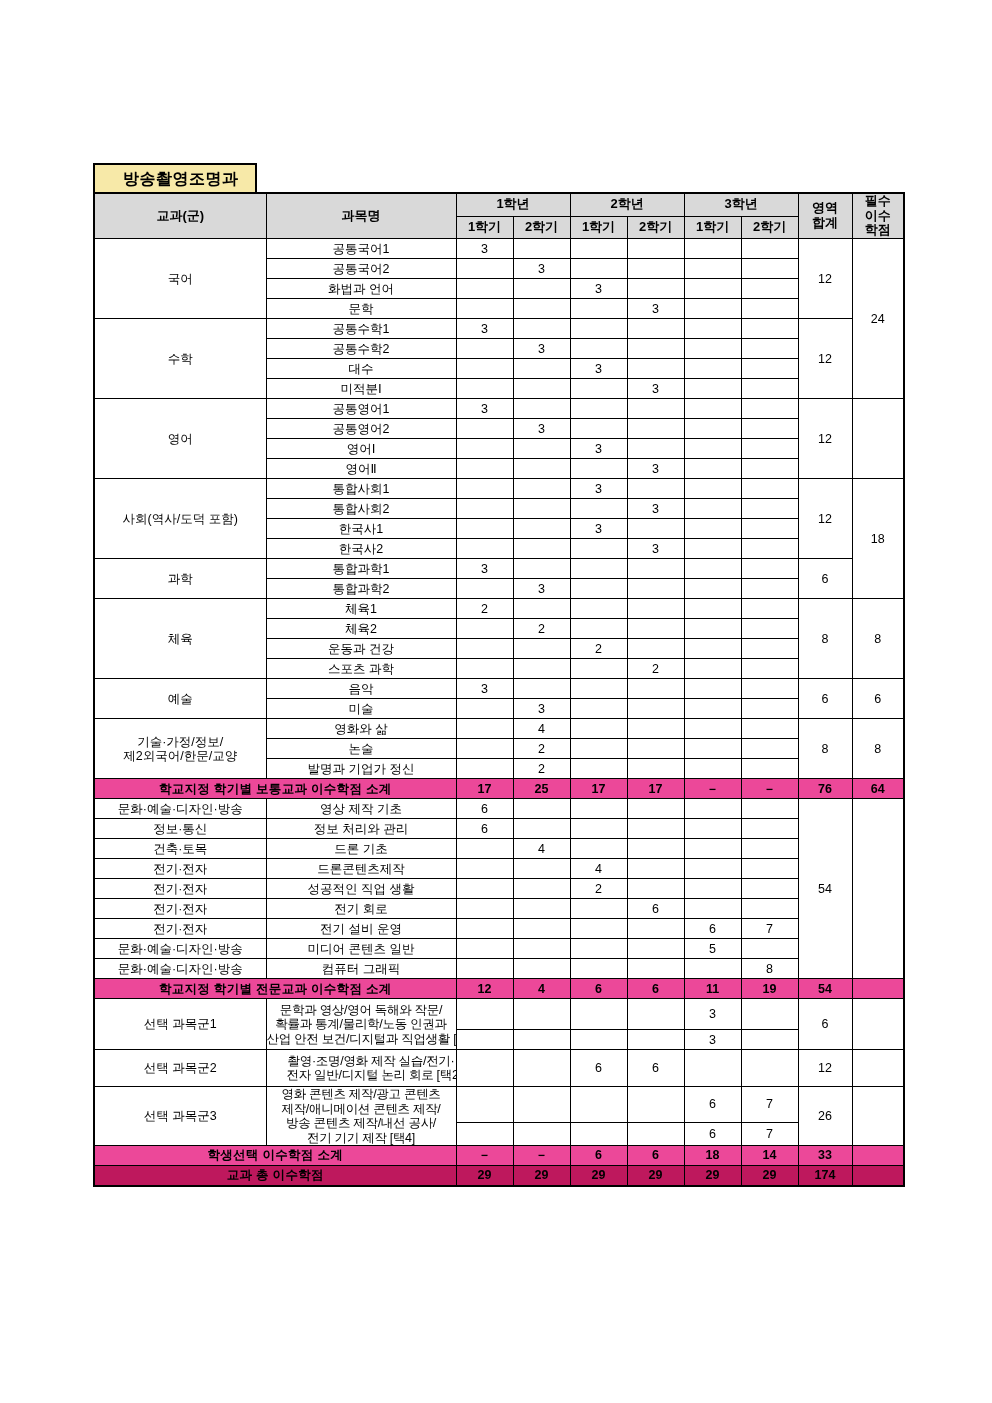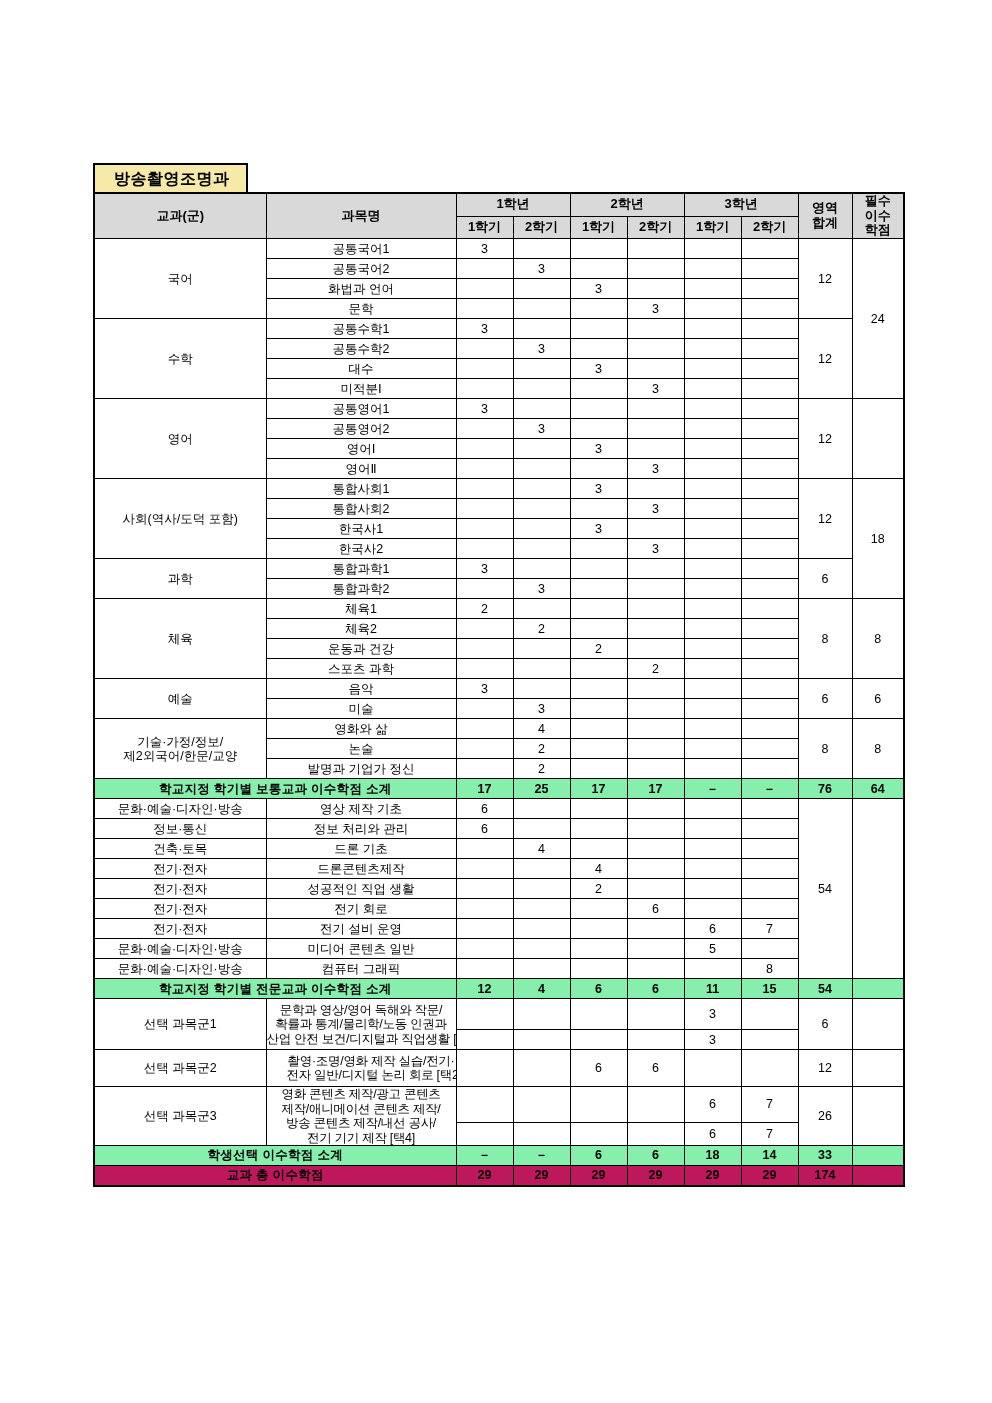--- a/index.html
+++ b/index.html
@@ -23,21 +23,21 @@
   }
   
   #dept-badge {
     display: inline-block;
     background: #F7E9A8;
     border: 2px solid #000000;
     border-bottom: none;
     font-size: 16px;
     font-weight: bold;
     letter-spacing: 0.5px;
-    padding: 5px 16px 4px 19px;
+    padding: 5px 16px 4px 28px;
     line-height: 1.1;
     box-sizing: border-box;
     margin: 0;
     text-align: center;
   }
   
   table#curriculum {
     border-collapse: collapse;
     table-layout: fixed;
     width: 807px;
@@ -83,21 +83,21 @@
     white-space: normal;
     word-break: keep-all;
     line-height: 1.35;
     padding: 1px 2px;
   }
   td.course-cell { font-size: 13px; }
   td.num-cell { font-size: 13px; }
   td.sum-cell { font-size: 13px; }
 
   tr.subtotal td {
-    background: #86efac;
+    background: #ec4899;
     font-weight: bold;
     font-size: 13px;
     height: 22px;
   }
   tr.grandtotal td {
     background: #be185d;
     font-weight: bold;
     font-size: 13.5px;
     height: 23px;
   }
@@ -539,21 +539,21 @@
           <td class="num-cell"></td>
           <td class="num-cell">8</td>
         </tr>
         <tr class="subtotal">
           <td class="label-span" colspan="2">학교지정 학기별 전문교과 이수학점 소계</td>
           <td>12</td>
           <td>4</td>
           <td>6</td>
           <td>6</td>
           <td>11</td>
-          <td>15</td>
+          <td>19</td>
           <td>54</td>
           <td></td>
         </tr>
         <tr>
           <td class="elective-name" rowspan="2">선택 과목군1</td>
           <td class="elective-desc" rowspan="2"><span>문학과 영상/영어 독해와 작문/</span><br><span>확률과 통계/물리학/노동 인권과</span><br><span>산업 안전 보건/디지털과 직업생활 [택2]</span></td>
           <td class="num-cell" style="height: 30px;"></td>
           <td class="num-cell" style="height: 30px;"></td>
           <td class="num-cell" style="height: 30px;"></td>
           <td class="num-cell" style="height: 30px;"></td>

